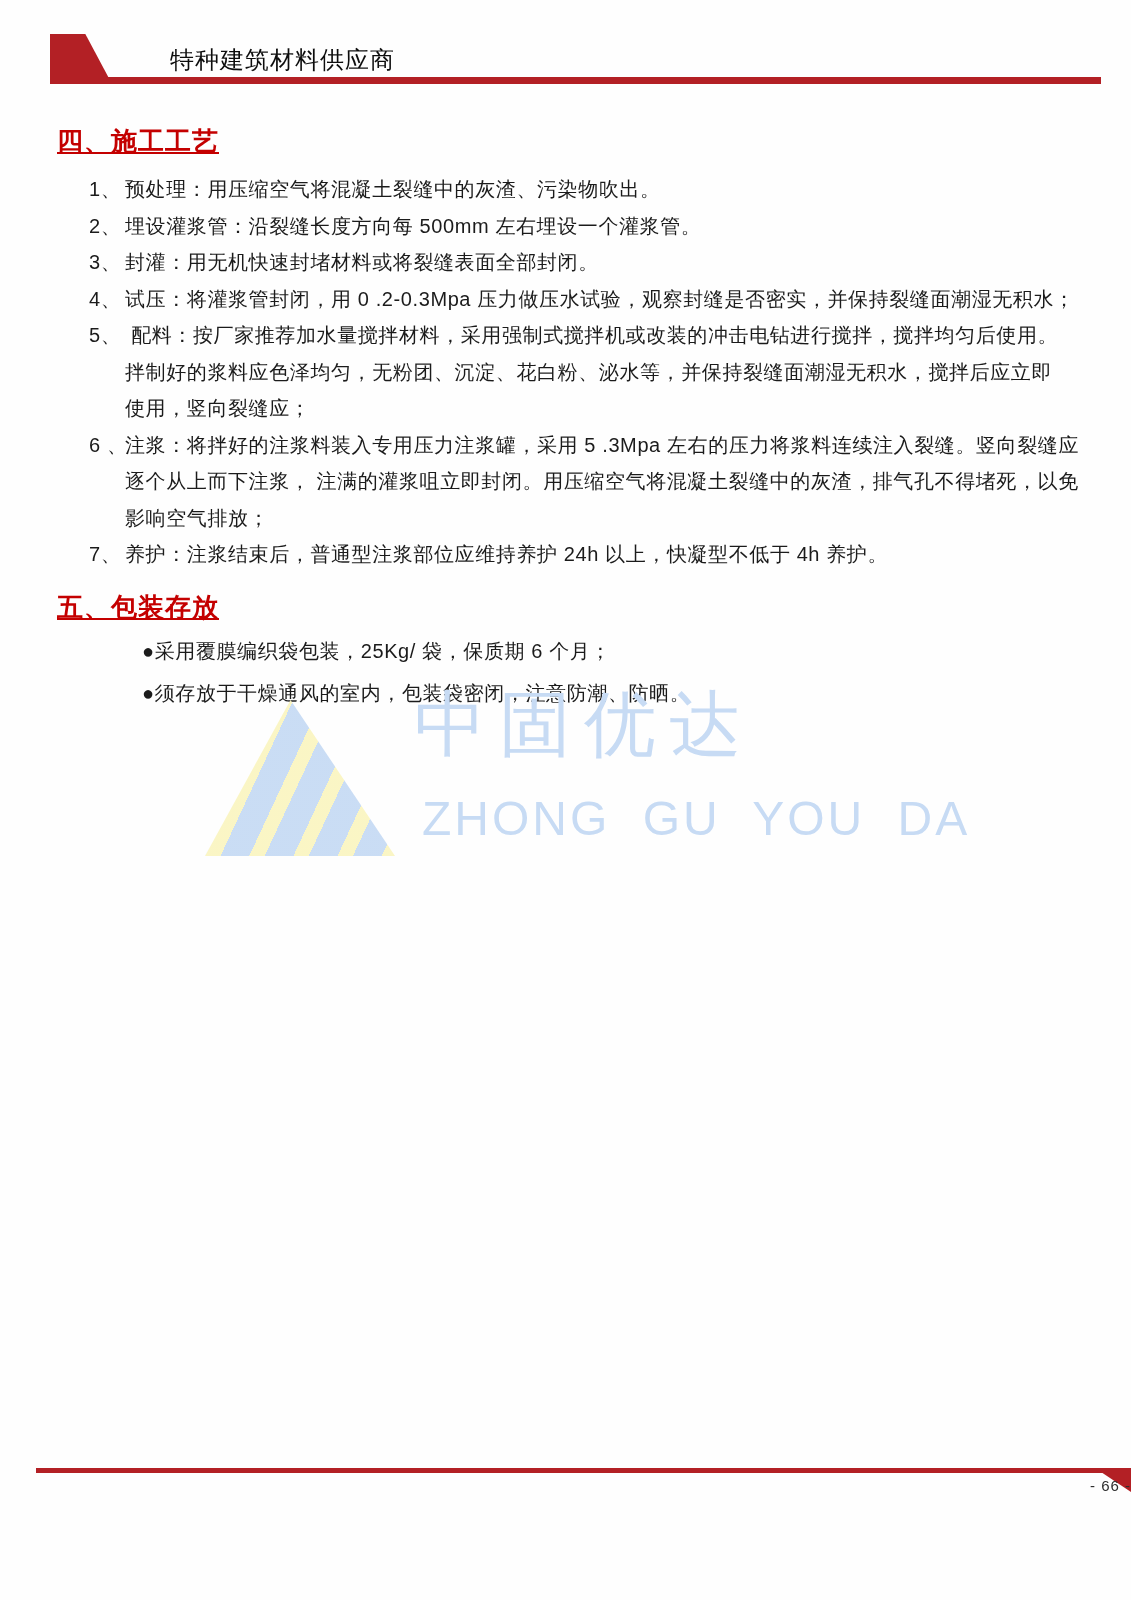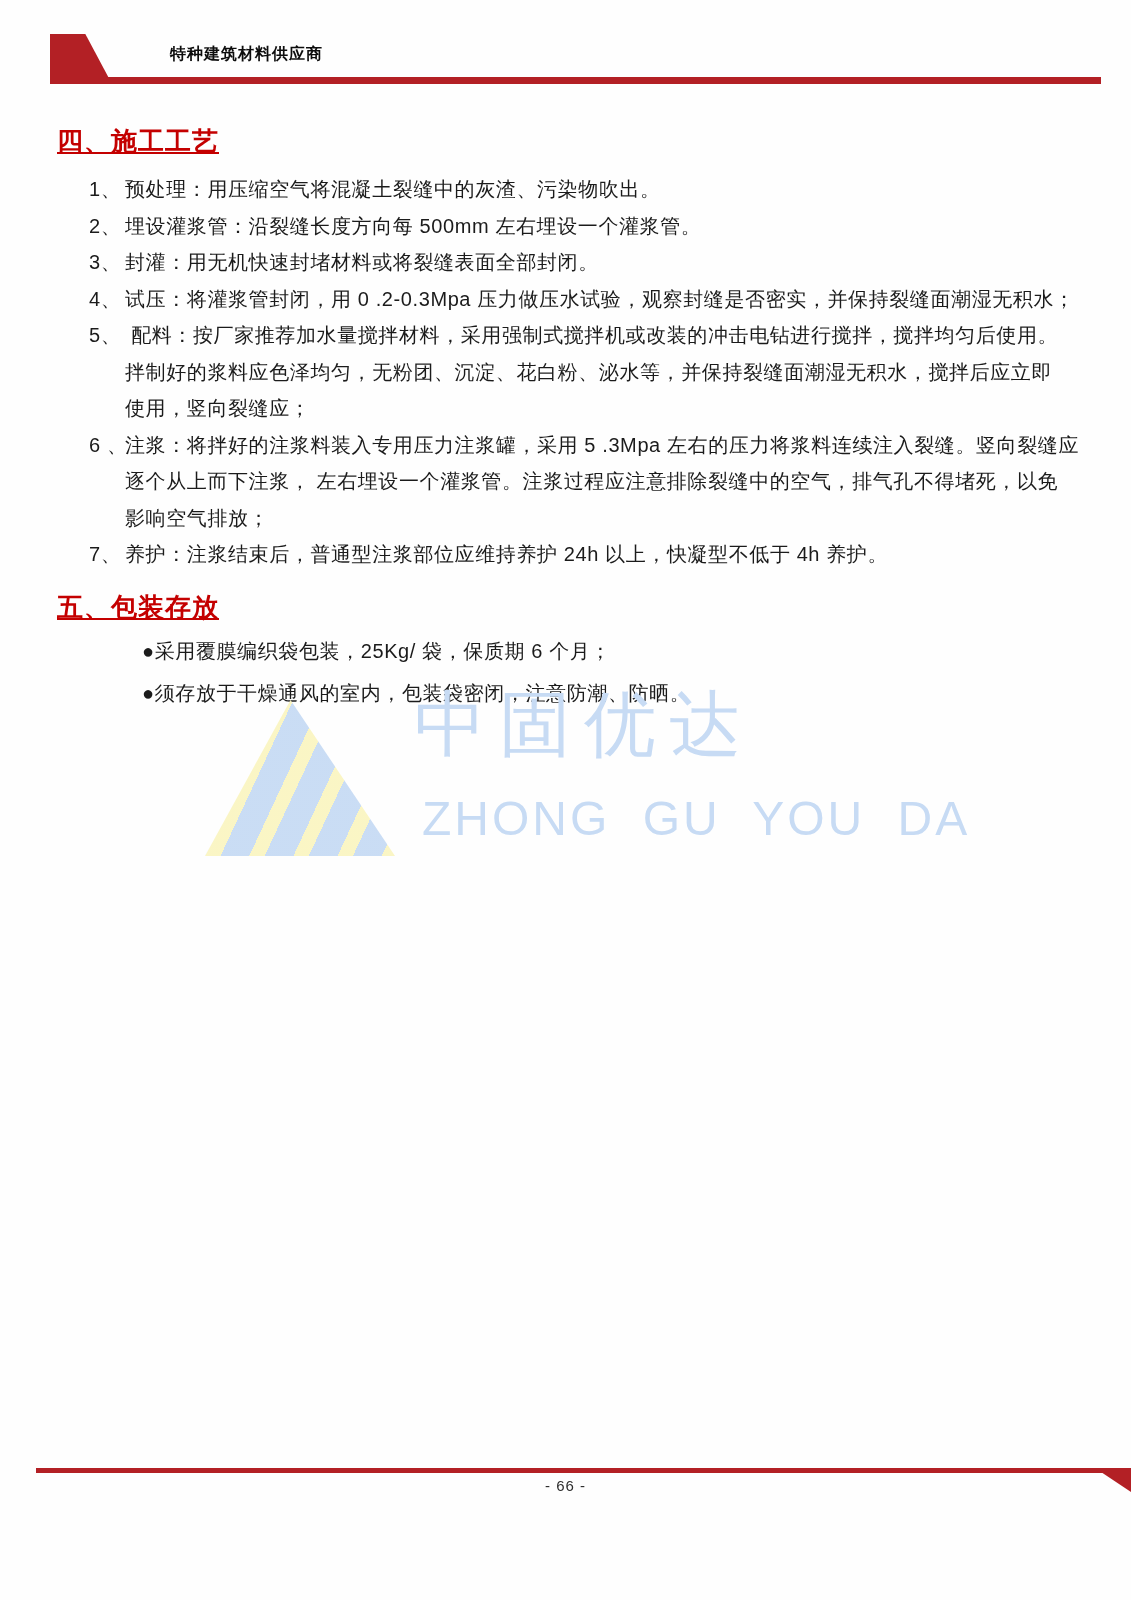--- a/index.html
+++ b/index.html
@@ -17,21 +17,21 @@
     position:absolute;left:50px;top:34px;width:62px;height:50px;
     background:var(--brand-red,#b32025);
     clip-path:polygon(0 0,57% 0,100% 100%,0 100%);
   }
   .hdr-bar{
     position:absolute;left:50px;top:77px;width:1051px;height:7px;
     background:var(--brand-red,#b32025);
   }
   .hdr-title{
     position:absolute;left:170px;top:44px;
-    font-size:16px;font-weight:700;letter-spacing:1px;color:#0d0d0d;
+    font-size:24px;font-weight:400;letter-spacing:1px;color:#0d0d0d;
     white-space:nowrap;
   }
   
   .sec-heading{
     position:absolute;left:57px;
     font-size:26px;font-weight:800;letter-spacing:1px;
     color:var(--heading-red,#c40000);
     white-space:nowrap;
     text-decoration:underline;
   }
@@ -81,21 +81,21 @@
     position:absolute;left:36px;right:0;top:1468px;height:5px;
     background:var(--brand-red,#b32025);
   }
   .ftr-corner{
     position:absolute;right:0;top:1472px;width:30px;height:20px;
     background:var(--brand-red,#b32025);
     clip-path:polygon(0 0,100% 0,100% 100%);
   }
   .page-num{
     position:absolute;left:0;right:0;top:1477px;
-    text-align:center;font-size:15px;color:#2e2e2e;letter-spacing:1px;
+    text-align:right;font-size:15px;color:#2e2e2e;letter-spacing:1px;
   }
 </style>
 </head>
 <body>
 
 <div class="page">
 
   <div class="hdr-wedge"></div>
   <div class="hdr-bar"></div>
   <div class="hdr-title">特种建筑材料供应商</div>
@@ -132,21 +132,21 @@
       <div class="step-lines">
         <div class="step-line"> 配料：按厂家推荐加水量搅拌材料，采用强制式搅拌机或改装的冲击电钻进行搅拌，搅拌均匀后使用。</div>
         <div class="step-line">拌制好的浆料应色泽均匀，无粉团、沉淀、花白粉、泌水等，并保持裂缝面潮湿无积水，搅拌后应立即</div>
         <div class="step-line">使用，竖向裂缝应；</div>
       </div>
     </div>
     <div class="step">
       <span class="step-num">6 、</span>
       <div class="step-lines">
         <div class="step-line">注浆：将拌好的注浆料装入专用压力注浆罐，采用 5 .3Mpa 左右的压力将浆料连续注入裂缝。竖向裂缝应</div>
-        <div class="step-line">逐个从上而下注浆， 左右埋设一个灌浆管。注浆过程应注意排除裂缝中的空气，排气孔不得堵死，以免</div>
+        <div class="step-line">逐个从上而下注浆， 注满的灌浆咀立即封闭。用压缩空气将混凝土裂缝中的灰渣，排气孔不得堵死，以免</div>
         <div class="step-line">影响空气排放；</div>
       </div>
     </div>
     <div class="step">
       <span class="step-num">7、</span>
       <div class="step-lines">
         <div class="step-line">养护：注浆结束后，普通型注浆部位应维持养护 24h 以上，快凝型不低于 4h 养护。</div>
       </div>
     </div>
   </div>

